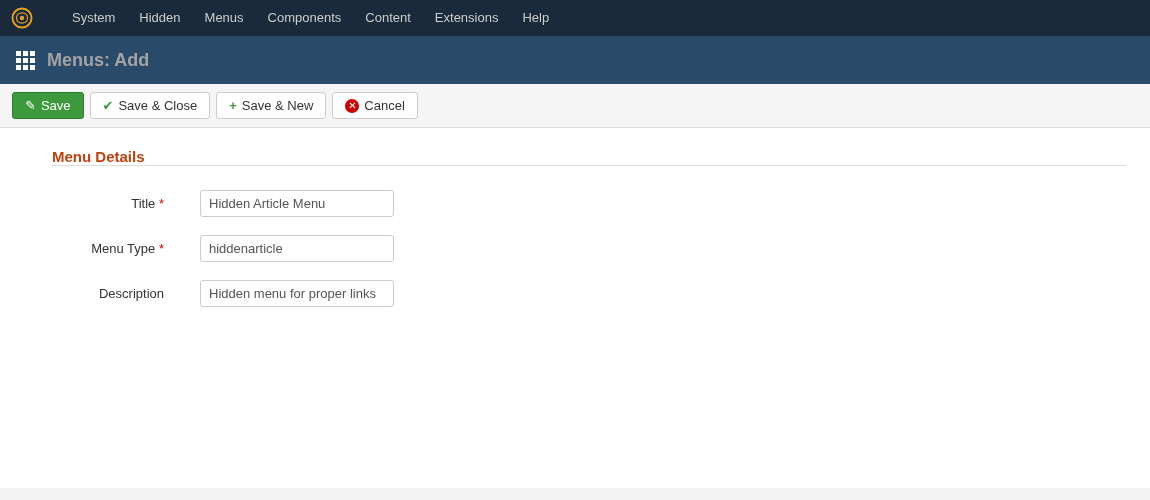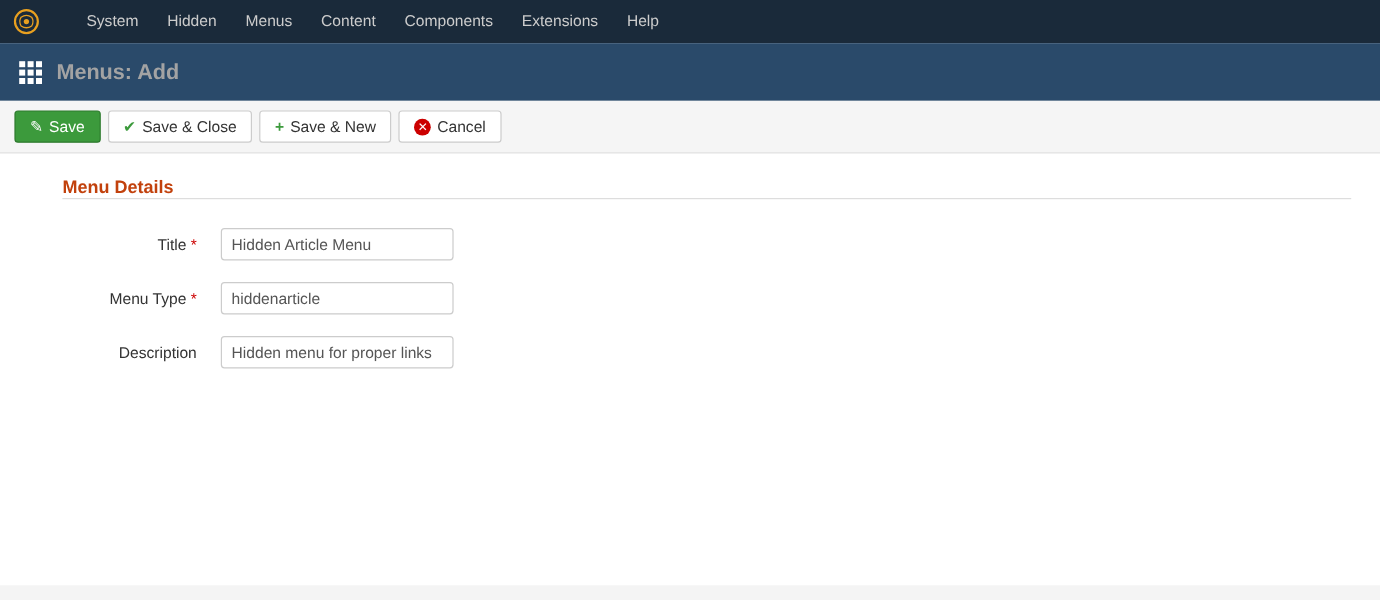--- a/index.html
+++ b/index.html
@@ -109,20 +109,21 @@
       border-bottom: 1px solid #ddd;
       margin-bottom: 24px;
       margin-left: 28px;
     }
 
     
     .form-group {
       display: flex;
       align-items: center;
       margin-bottom: 18px;
+      gap: 16px;
     }
     .form-label {
       width: 160px;
       font-size: 13px;
       color: #333;
       text-align: right;
       padding-right: 20px;
     }
     .required-star {
       color: #c00;
@@ -164,22 +165,22 @@
     <svg class="joomla-svg" viewBox="0 0 30 30" xmlns="http://www.w3.org/2000/svg">
       <circle cx="15" cy="15" r="13" fill="none" stroke="#e8a020" stroke-width="2.5"></circle>
       <path d="M9 10 Q15 6 21 10 Q24 15 21 20 Q15 24 9 20 Q6 15 9 10Z" fill="none" stroke="#e8a020" stroke-width="1.5"></path>
       <circle cx="15" cy="15" r="3" fill="#e8a020"></circle>
     </svg>
   </div>
   <nav>
     <a href="#">System</a>
     <a href="#">Hidden</a>
     <a href="#">Menus</a>
+    <a href="#">Components</a>
     <a href="#">Content</a>
-    <a href="#">Components</a>
     <a href="#">Extensions</a>
     <a href="#">Help</a>
   </nav>
 </div>
 
 <div class="page-header">
   <div class="grid-icon">
     <span></span>
       <span></span>
       <span></span>

